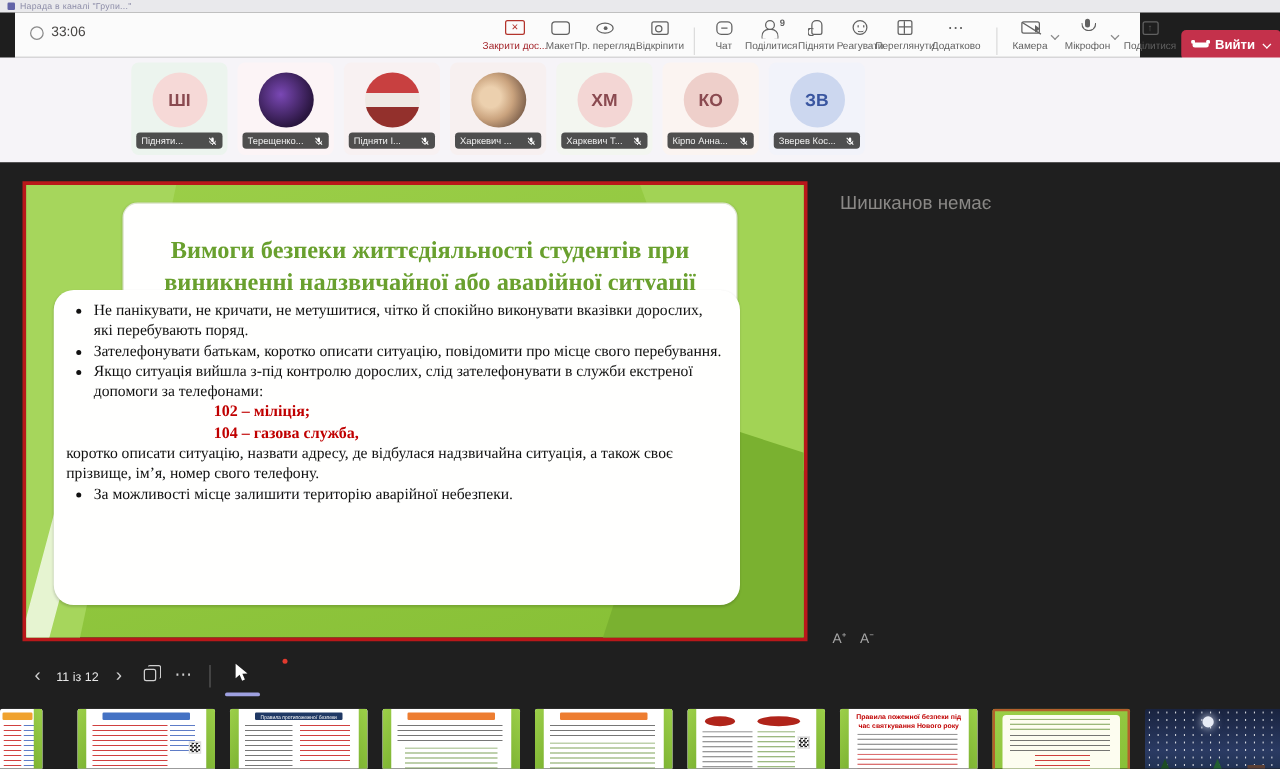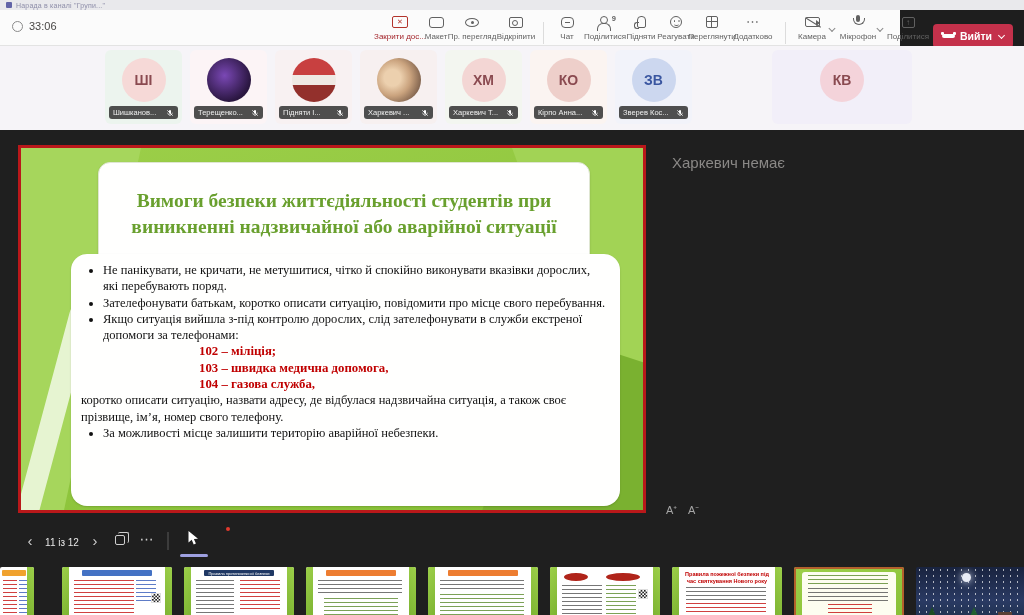--- a/index.html
+++ b/index.html
@@ -7,21 +7,21 @@
     font-family:"Liberation Sans", sans-serif; }
   #app { position:relative; width:1024px; height:615px; overflow:hidden; }
 
   
   #titlebar { position:absolute; left:0; top:0; width:1024px; height:10px;
     background:#e9e9ec; display:flex; align-items:center; padding-left:6px; gap:4px; }
   #titlebar .app-ico { width:6px; height:6px; border-radius:1px; background:#6264a7; }
   #titlebar .wtitle { font-size:7px; color:#8d8da8; letter-spacing:.2px; }
 
   
-  #toolbar { position:absolute; left:0; top:10px; width:900px; height:36px;
+  #toolbar { position:absolute; left:12px; top:10px; width:900px; height:36px;
     background:#fbfbfb; border-bottom:1px solid #e3e3e3;text-align:center; }
   .timer-wrap { position:absolute; left:12px; top:10px; display:flex; align-items:center; gap:6px; }
   .rec-circle { width:11px; height:11px; border:1.4px solid #8a8a8a; border-radius:50%; }
   .timer { font-size:11px; color:#484644; }
   .tb-item { position:absolute; top:5px; transform:translateX(-50%); width:60px;
     display:flex; flex-direction:column; align-items:center; gap:3px; cursor:pointer; }
   .tb-item .lbl { font-size:8px; color:#616161; white-space:nowrap; }
   .tb-item .lbl.red { color:#a4262c; }
   .tb-ico { height:14px; display:flex; align-items:center; justify-content:center; position:relative; }
   .tb-div { position:absolute; top:12px; width:1px; height:22px; background:#dcdcdc; }
@@ -103,23 +103,23 @@
   .d1 { left:-46px; top:-30px; width:120px; height:480px; background:#a6d65c; transform:rotate(12deg); }
   .d2 { left:2px; top:150px; width:22px; height:380px; background:rgba(255,255,255,.72);
     border-radius:12px; transform:rotate(15deg); }
   .d3 { right:-36px; top:-50px; width:130px; height:280px; background:#a2d355; transform:rotate(-20deg); }
   .d4 { right:-30px; bottom:-60px; width:170px; height:220px; background:#7ab130; transform:rotate(18deg); }
   .titlebox { position:absolute; z-index:2; left:77px; top:14px; width:492px; height:104px;
     background:#fffffe; border:1px solid #dfe6d2; border-radius:12px;
     display:flex; align-items:center; justify-content:center; padding:4px 14px;
     box-shadow:0 1px 2px rgba(0,0,0,.15); }
   .titlebox .t { color:#69a02e; font-weight:bold; font-size:19.5px; line-height:1.32; text-align:center; }
-  .contentbox { position:absolute; z-index:2; left:22px; top:106px; width:549px; height:252px;
+  .contentbox { position:absolute; z-index:2; left:22px; top:84px; width:549px; height:252px;
     background:#fffffe; border-radius:16px; padding:8px 14px 6px 10px;
-    box-shadow:0 1px 2px rgba(0,0,0,.15); color:#111;margin-left:28px; }
+    box-shadow:0 1px 2px rgba(0,0,0,.15); color:#111; }
   .contentbox ul { list-style:disc; padding-left:22px; }
   .contentbox li, .cont-text { font-size:12.5px; line-height:1.3; }
   .phones { margin-left:118px; color:#c00000; font-weight:bold; font-size:12.8px; line-height:1.28; }
   .warnbox { margin:5px auto 0; width:fit-content; max-width:520px; border:1.5px solid #c00000;
     background:#fffef6; color:#c00000; font-weight:bold; font-size:10.6px; line-height:1.25;
     padding:2px 8px; text-align:center; }
 
   
   .notes-empty { position:absolute; left:672px; top:24px; font-size:15px; color:#8a8886; }
   .fontbtn { position:absolute; top:372px; font-size:11px; color:#a6a6a6; cursor:pointer; }
@@ -294,21 +294,21 @@
       <span class="txt">Вийти</span>
       <span class="chev"></span>
     </div>
   </div>
 
   <div id="people">
 
     <div class="ptile" style="left:105px;background:#ecf4ee">
       <span class="avatar" style="background:#f6d9d7">ШІ</span>
       <span class="npill">
-          <span class="nm">Шишканов...</span>
+          <span class="nm">Підняти...</span>
           <svg class="micoff" width="8" height="8" viewBox="0 0 24 24">
             <path d="M12 3a3 3 0 0 1 3 3v5a3 3 0 0 1-6 0V6a3 3 0 0 1 3-3z" fill="#fff"></path>
             <path d="M5 11a7 7 0 0 0 14 0M12 18v3" stroke="#fff" stroke-width="2" fill="none"></path>
             <line x1="4" y1="4" x2="20" y2="20" stroke="#fff" stroke-width="2.5"></line>
           </svg>
         </span>
     </div>
 
     <div class="ptile" style="left:190px;background:#fcf4f6">
       <span class="avatar" style="background:radial-gradient(circle at 40% 40%, #7a48b5, #2a1640 70%)"></span>
@@ -376,23 +376,20 @@
           <span class="nm">Зверев Кос...</span>
           <svg class="micoff" width="8" height="8" viewBox="0 0 24 24">
             <path d="M12 3a3 3 0 0 1 3 3v5a3 3 0 0 1-6 0V6a3 3 0 0 1 3-3z" fill="#fff"></path>
             <path d="M5 11a7 7 0 0 0 14 0M12 18v3" stroke="#fff" stroke-width="2" fill="none"></path>
             <line x1="4" y1="4" x2="20" y2="20" stroke="#fff" stroke-width="2.5"></line>
           </svg>
         </span>
     </div>
 
 
-    <div class="ptile" style="left:772px;width:140px;background:#f2eff9">
-      <span class="avatar" style="background:#f4d3da">КВ</span>
-    </div>
   </div>
 
   <div id="stage">
 
     <div id="slide">
       <div class="deco d1"></div>
       <div class="deco d2"></div>
       <div class="deco d3"></div>
       <div class="deco d4"></div>
 
@@ -401,31 +398,30 @@
       </div>
 
       <div class="contentbox">
         <ul>
           <li>Не панікувати, не кричати, не метушитися, чітко й спокійно виконувати вказівки дорослих, які перебувають поряд.</li>
           <li>Зателефонувати батькам, коротко описати ситуацію, повідомити про місце свого перебування.</li>
           <li>Якщо ситуація вийшла з-під контролю дорослих, слід зателефонувати в служби екстреної допомоги за телефонами:</li>
         </ul>
         <div class="phones">
           <div>102 – міліція;</div>
-          <div>103 – швидка медична допомога,</div>
           <div>104 – газова служба,</div>
         </div>
         <div class="cont-text">коротко описати ситуацію, назвати адресу, де відбулася надзвичайна ситуація, а також своє прізвище, ім’я, номер свого телефону.</div>
         <ul>
           <li>За можливості місце залишити територію аварійної небезпеки.</li>
         </ul>
       </div>
     </div>
 
-    <div class="notes-empty">Харкевич немає</div>
+    <div class="notes-empty">Шишканов немає</div>
     <div class="fontbtn fb-up">А⁺</div>
     <div class="fontbtn fb-down">А⁻</div>
 
     <div class="ctl ctl-chev" style="left:30px">‹</div>
     <div class="ctl ctl-counter" style="left:62px">11 із 12</div>
     <div class="ctl ctl-chev" style="left:95px">›</div>
     <div class="ctl ctl-gridicon" style="left:120px"></div>
     <div class="ctl ctl-more" style="left:147px">⋯</div>
     <div class="ctl ctl-div" style="left:168px"></div>
 

